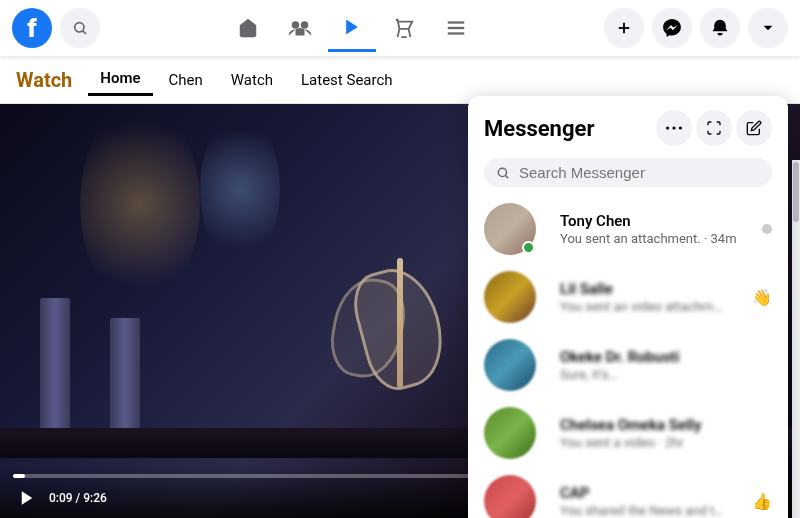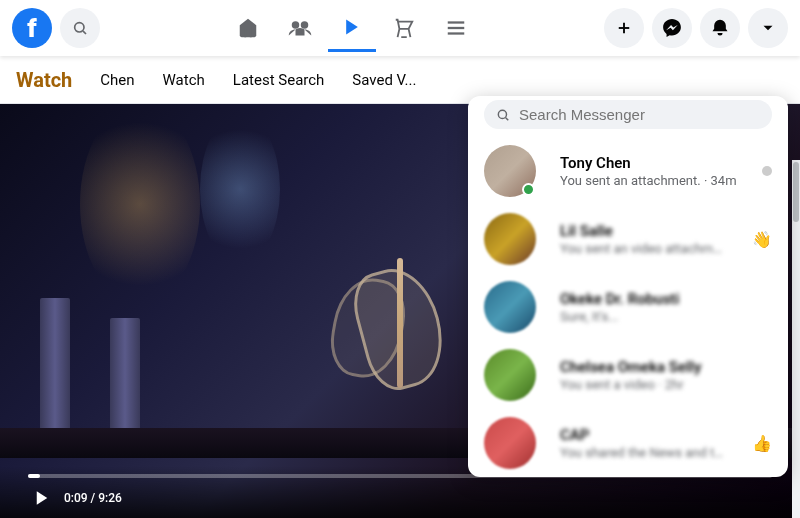--- a/index.html
+++ b/index.html
@@ -188,21 +188,21 @@
     }
     .light1 { top: 0; left: 80px; width: 120px; height: 200px; }
     .light2 { top: 0; right: 80px; width: 120px; height: 200px; }
     .light3 { top: 10px; left: 200px; width: 80px; height: 150px; background: radial-gradient(circle, rgba(150,200,255,0.3), transparent 70%); }
 
     
     .video-controls {
       position: absolute;
       bottom: 0; left: 0; right: 0;
       background: linear-gradient(to top, rgba(0,0,0,0.8), transparent);
-      padding: 8px 28px 6px;
+      padding: 8px 13px 6px;
     }
     .progress-bar-container {
       width: 100%;
       height: 4px;
       background: rgba(255,255,255,0.3);
       border-radius: 2px;
       margin-bottom: 6px;
       cursor: pointer;
     }
     .progress-bar-fill {
@@ -441,24 +441,24 @@
     <div class="nav-circle-btn">
       <svg width="18" height="18" viewBox="0 0 24 24" fill="#050505">
         <path d="M6 9l6 6 6-6"></path>
       </svg>
     </div>
   </div>
 </div>
 
 <div class="secondary-nav">
   <span class="watch-label">Watch</span>
+  <span class="sec-nav-item active">Home</span>
   <span class="sec-nav-item">Chen</span>
   <span class="sec-nav-item">Watch</span>
   <span class="sec-nav-item">Latest Search</span>
-  <span class="sec-nav-item">Saved V...</span>
 </div>
 
 <div class="main-content">
 
   <div class="video-area">
     <div class="video-bg">
 
       <div class="light-spot light1"></div>
       <div class="light-spot light2"></div>
       <div class="light-spot light3"></div>
@@ -487,20 +487,43 @@
         <span class="time-display">
           <span>0:09</span>
           <span> / </span>
           <span>9:26</span>
         </span>
       </div>
     </div>
   </div>
 
   <div class="messenger-popup">
+    <div class="messenger-header">
+      <span class="messenger-title">Messenger</span>
+      <div class="messenger-header-icons">
+        <div class="msg-header-btn">
+          <svg width="16" height="4" viewBox="0 0 20 4">
+              <circle cx="2" cy="2" r="2" fill="#050505"></circle>
+              <circle cx="10" cy="2" r="2" fill="#050505"></circle>
+              <circle cx="18" cy="2" r="2" fill="#050505"></circle>
+            </svg>
+        </div>
+        <div class="msg-header-btn">
+          <svg width="16" height="16" viewBox="0 0 24 24" fill="none" stroke="#050505" stroke-width="2">
+            <path d="M8 3H5a2 2 0 0 0-2 2v3m18 0V5a2 2 0 0 0-2-2h-3m0 18h3a2 2 0 0 0 2-2v-3M3 16v3a2 2 0 0 0 2 2h3"></path>
+          </svg>
+        </div>
+        <div class="msg-header-btn">
+          <svg width="16" height="16" viewBox="0 0 24 24" fill="none" stroke="#050505" stroke-width="2">
+            <path d="M11 4H4a2 2 0 0 0-2 2v14a2 2 0 0 0 2 2h14a2 2 0 0 0 2-2v-7"></path>
+            <path d="M18.5 2.5a2.121 2.121 0 0 1 3 3L12 15l-4 1 1-4 9.5-9.5z"></path>
+          </svg>
+        </div>
+      </div>
+    </div>
 
     <div class="messenger-search">
       <svg class="msg-search-icon" width="14" height="14" viewBox="0 0 24 24" fill="none" stroke="#65676b" stroke-width="2.5">
         <circle cx="11" cy="11" r="7"></circle>
           <line x1="21" y1="21" x2="16.65" y2="16.65"></line>
       </svg>
       <input type="text" placeholder="Search Messenger" style="">
     </div>
 
     <div class="conv-list">

